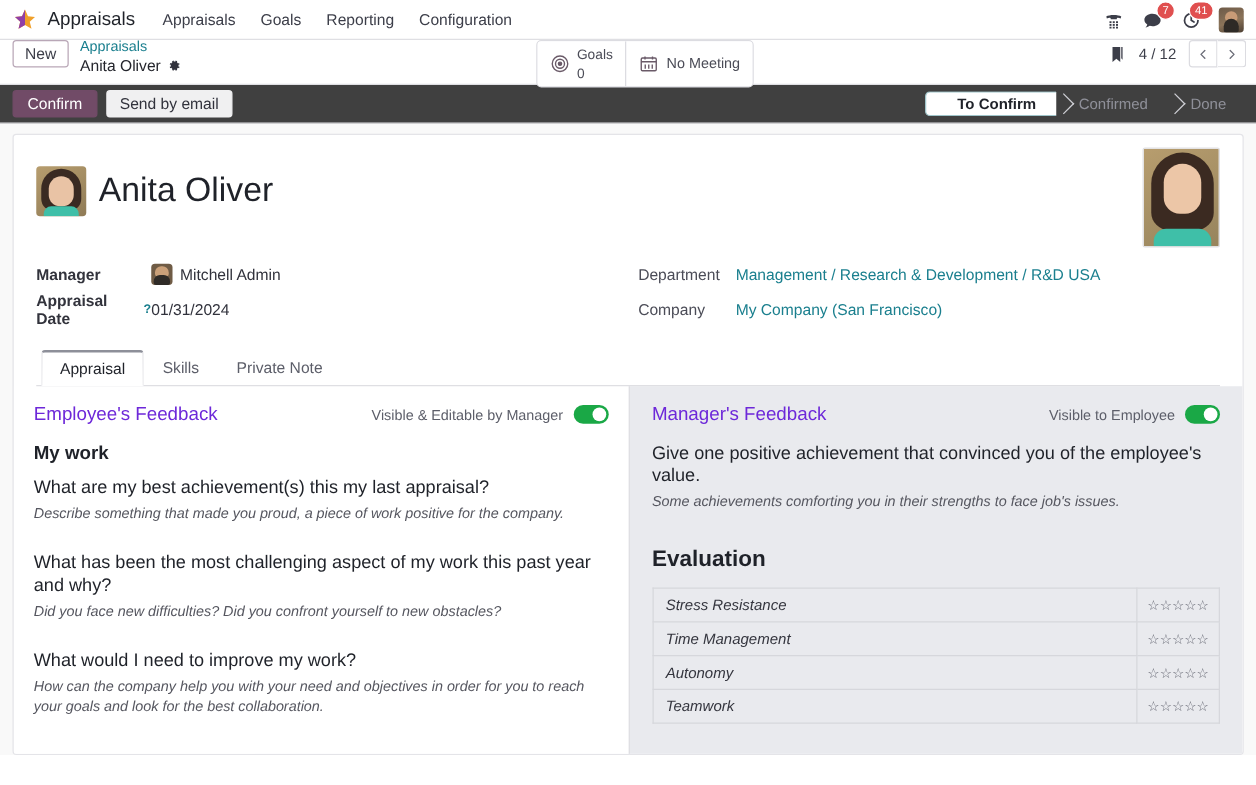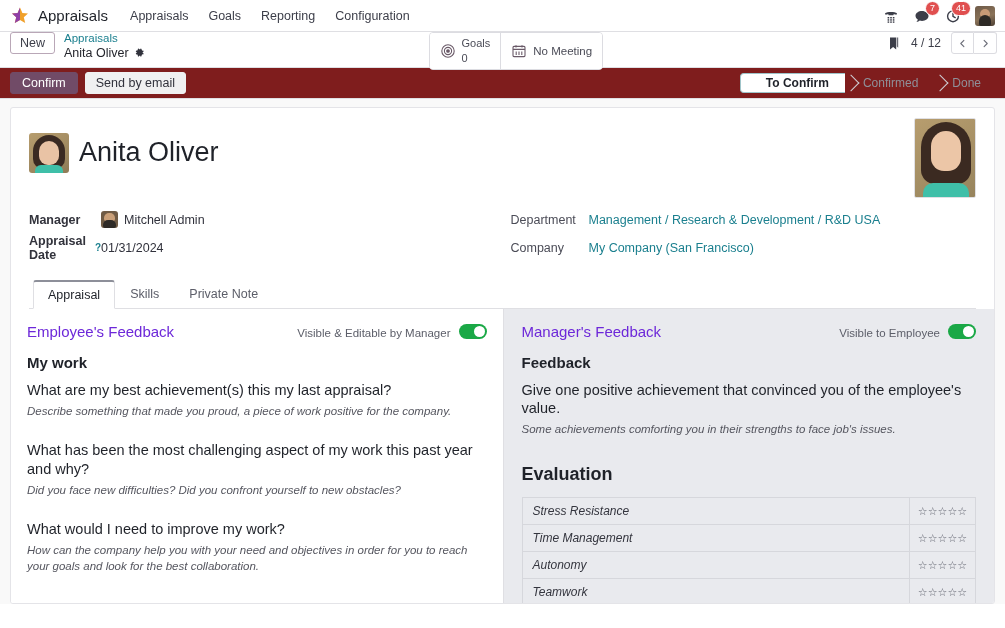--- a/index.html
+++ b/index.html
@@ -93,21 +93,21 @@
   .pg-btn {
     width: 23px; height: 22px; display: flex; align-items: center; justify-content: center;
     border: 1px solid #dcdce1; background: #fff; cursor: pointer; color: #6b6d78;
   }
   .pg-btn:first-child { border-radius: 3px 0 0 3px; }
   .pg-btn:last-child { border-radius: 0 3px 3px 0; border-left: none; }
 
   
   .action-bar {
     height: 31px; display: flex; align-items: center;
-    padding: 0 8px 0 10px; background: #7f1d1d;
+    padding: 0 8px 0 10px; background: #404040;
     border-bottom: 1px solid #dfdfe3;
   }
   .btn-primary {
     background: #714b67; color: #fff; border: 1px solid #714b67;
     font-size: 12.5px; padding: 3px 11px; border-radius: 3px; cursor: pointer;
     margin-right: 7px; white-space: nowrap;
   }
   .btn-secondary {
     background: #f0f0f1; color: #31323c; border: 1px solid #f0f0f1;
     font-size: 12.5px; padding: 3px 10px; border-radius: 3px; cursor: pointer;
@@ -166,21 +166,21 @@
   .photo-box .face { position: absolute; left: 16px; top: 12px; width: 30px; height: 40px;
     background: #ecc6a7; border-radius: 15px 15px 13px 13px; }
   .photo-box .top { position: absolute; left: 8px; bottom: 0; width: 46px; height: 14px;
     background: #3fbfa8; border-radius: 10px 10px 0 0; }
 
   .fields { display: flex; margin-top: 20px; }
   .col { width: 50%; }
   .col.right { padding-left: 8px; }
   .frow { display: flex; align-items: center; min-height: 28px; }
   .flabel {
-    width: 72px; flex: none; font-size: 12.5px; font-weight: bold; color: #32333c;
+    width: 92px; flex: none; font-size: 12.5px; font-weight: bold; color: #32333c;
     display: flex; align-items: center; gap: 3px;
   }
   .flabel.wide { width: 78px; font-weight: normal; color: #4b4c57; }
   .help-q { color: #1a7f8e; font-size: 10px; vertical-align: super; cursor: pointer; }
   .fval { font-size: 12.5px; color: #31323c; display: flex; align-items: center; gap: 6px; }
   .link { color: #1a7f8e; cursor: pointer; font-size: 12.5px; }
   .mini-avatar {
     width: 17px; height: 17px; border-radius: 3px; flex: none; overflow: hidden;
     background: #6f5b45; position: relative;
   }
@@ -437,21 +437,20 @@
       </div>
 
       <div class="panel-right">
         <div class="panel-head">
           <span class="panel-title">Manager's Feedback</span>
           <span class="toggle-wrap">
             <span class="toggle-label">Visible to Employee</span>
             <span class="toggle"></span>
           </span>
         </div>
-        <h2 class="h-work">Feedback</h2>
         <p class="q">Give one positive achievement that convinced you of the employee's value.</p>
         <p class="hint last">Some achievements comforting you in their strengths to face job's issues.</p>
 
         <h2 class="h-eval">Evaluation</h2>
         <table class="eval-table">
           <tbody>
             <tr>
               <td>Stress Resistance</td>
               <td class="stars"><span class="star">☆☆☆☆☆</span></td>
             </tr>

